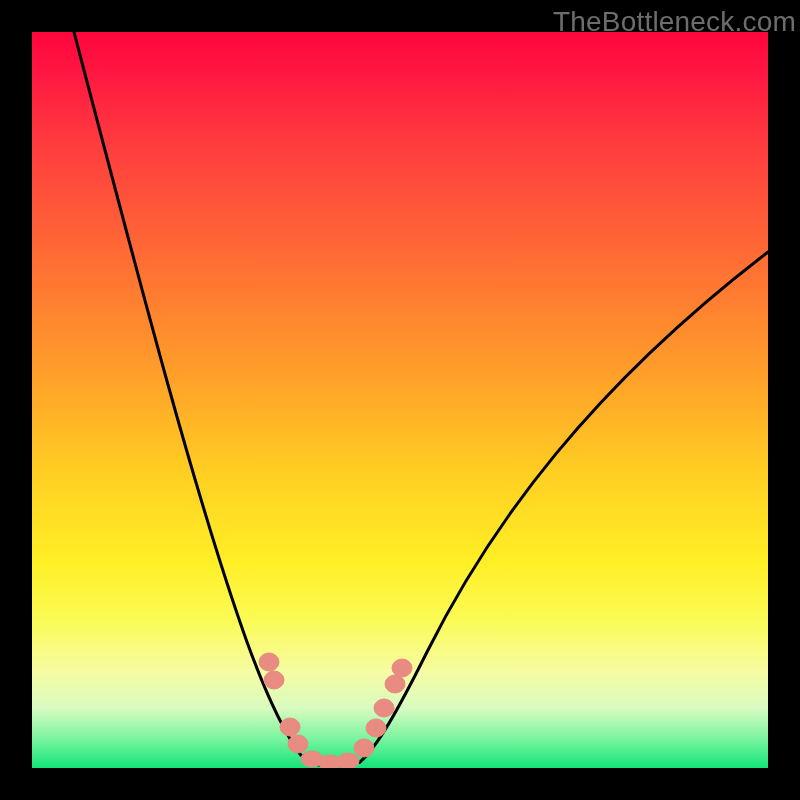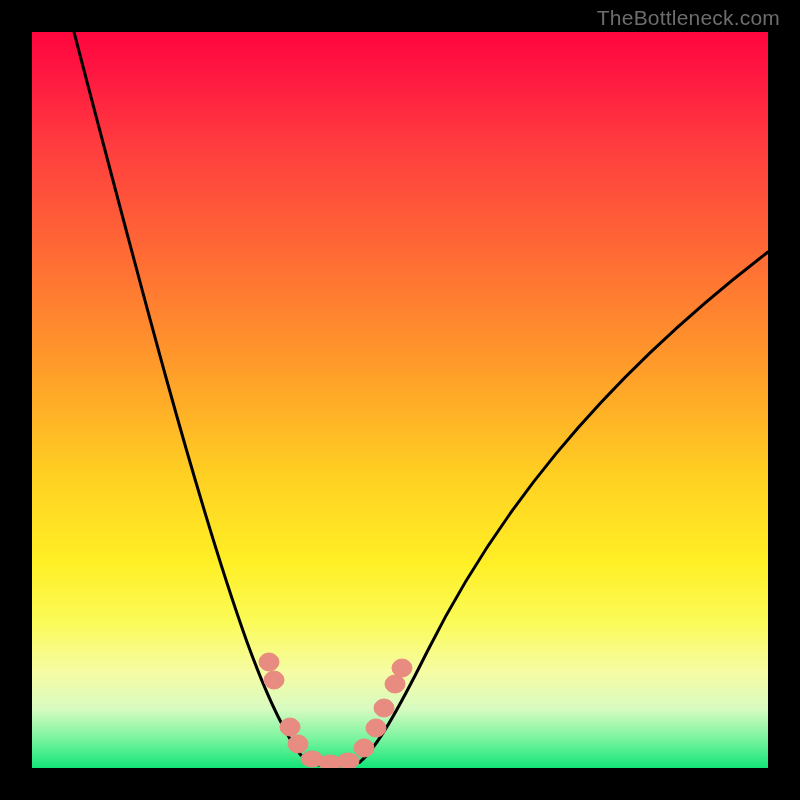--- a/index.html
+++ b/index.html
@@ -47,22 +47,22 @@
   }
   .curve-svg {
     position: absolute;
     inset: 0;
     width: 100%;
     height: 100%;
   }
   .watermark {
     position: absolute;
     top: 6px;
-    right: 20px;
-    font-size: 21px;
+    right: 4px;
+    font-size: 28px;
     font-weight: 500;
     color: #6d6d6d;
     letter-spacing: 0.2px;
     user-select: none;
   }
 </style>
 </head>
 <body>
 <div class="frame">
 

